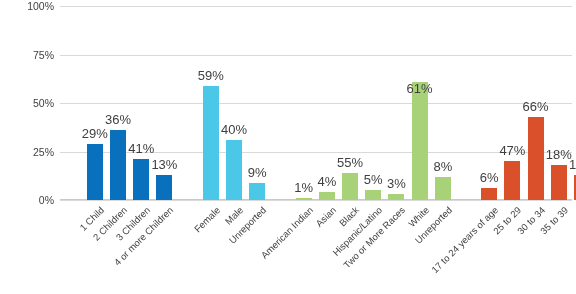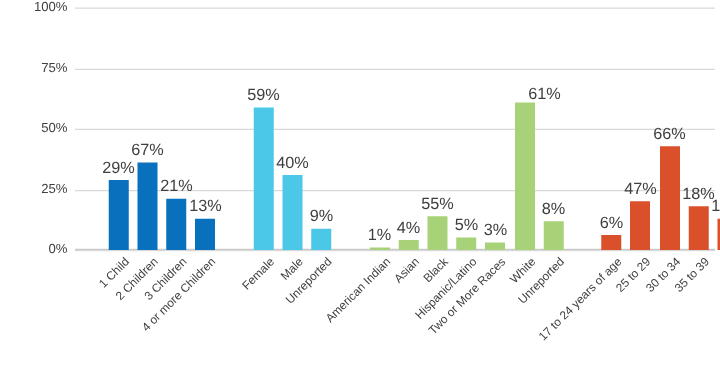--- a/index.html
+++ b/index.html
@@ -96,43 +96,43 @@
   <div class="plot-area" id="plot-area">
     <div class="axis-baseline"></div>
   <div class="gridline" style="top: 194px;"></div>
       <div class="gridline" style="top: 145.5px;"></div>
       <div class="gridline" style="top: 97px;"></div>
       <div class="gridline" style="top: 48.5px;"></div>
       <div class="gridline" style="top: 0px;"></div>
       <div class="bar" title="1 Child 29%" style="left: 26.8px; width: 16px; height: 56.26px; background: rgb(8, 112, 188);"></div>
       <div class="bar-value" style="left: 34.8px; bottom: 60.26px;">29%</div>
       <div class="bar" title="2 Children 36%" style="left: 50px; width: 16px; height: 69.84px; background: rgb(8, 112, 188);"></div>
-      <div class="bar-value" style="left: 58px; bottom: 73.84px;">67%</div>
+      <div class="bar-value" style="left: 58px; bottom: 73.84px;">36%</div>
       <div class="bar" title="3 Children 21%" style="left: 73.2px; width: 16px; height: 40.74px; background: rgb(8, 112, 188);"></div>
-      <div class="bar-value" style="left: 81.2px; bottom: 44.74px;">21%</div>
+      <div class="bar-value" style="left: 81.2px; bottom: 44.74px;">41%</div>
       <div class="bar" title="4 or more Children 13%" style="left: 96.4px; width: 16px; height: 25.22px; background: rgb(8, 112, 188);"></div>
       <div class="bar-value" style="left: 104.4px; bottom: 29.22px;">13%</div>
       <div class="bar" title="Female 59%" style="left: 142.8px; width: 16px; height: 114.46px; background: rgb(75, 200, 232);"></div>
       <div class="bar-value" style="left: 150.8px; bottom: 118.46px;">59%</div>
       <div class="bar" title="Male 31%" style="left: 166px; width: 16px; height: 60.14px; background: rgb(75, 200, 232);"></div>
       <div class="bar-value" style="left: 174px; bottom: 64.14px;">40%</div>
       <div class="bar" title="Unreported 9%" style="left: 189.2px; width: 16px; height: 17.46px; background: rgb(75, 200, 232);"></div>
       <div class="bar-value" style="left: 197.2px; bottom: 21.46px;">9%</div>
       <div class="bar" title="American Indian 1%" style="left: 235.6px; width: 16px; height: 1.94px; background: rgb(168, 210, 120);"></div>
       <div class="bar-value" style="left: 243.6px; bottom: 5.94px;">1%</div>
       <div class="bar" title="Asian 4%" style="left: 258.8px; width: 16px; height: 7.76px; background: rgb(168, 210, 120);"></div>
       <div class="bar-value" style="left: 266.8px; bottom: 11.76px;">4%</div>
       <div class="bar" title="Black 14%" style="left: 282px; width: 16px; height: 27.16px; background: rgb(168, 210, 120);"></div>
       <div class="bar-value" style="left: 290px; bottom: 31.16px;">55%</div>
       <div class="bar" title="Hispanic/Latino 5%" style="left: 305.2px; width: 16px; height: 9.7px; background: rgb(168, 210, 120);"></div>
       <div class="bar-value" style="left: 313.2px; bottom: 13.7px;">5%</div>
       <div class="bar" title="Two or More Races 3%" style="left: 328.4px; width: 16px; height: 5.82px; background: rgb(168, 210, 120);"></div>
       <div class="bar-value" style="left: 336.4px; bottom: 9.82px;">3%</div>
       <div class="bar" title="White 61%" style="left: 351.6px; width: 16px; height: 118.34px; background: rgb(168, 210, 120);"></div>
-      <div class="bar-value" style="left: 359.6px; bottom: 119px; margin-left: 16px;">61%</div>
+      <div class="bar-value" style="left: 359.6px; bottom: 105px;">61%</div>
       <div class="bar" title="Unreported 12%" style="left: 374.8px; width: 16px; height: 23.28px; background: rgb(168, 210, 120);"></div>
       <div class="bar-value" style="left: 382.8px; bottom: 27.28px;">8%</div>
       <div class="bar" title="17 to 24 years of age 6%" style="left: 421.2px; width: 16px; height: 11.64px; background: rgb(217, 80, 43);"></div>
       <div class="bar-value" style="left: 429.2px; bottom: 15.64px;">6%</div>
       <div class="bar" title="25 to 29 20%" style="left: 444.4px; width: 16px; height: 38.8px; background: rgb(217, 80, 43);"></div>
       <div class="bar-value" style="left: 452.4px; bottom: 42.8px;">47%</div>
       <div class="bar" title="30 to 34 43%" style="left: 467.6px; width: 16px; height: 83.42px; background: rgb(217, 80, 43);"></div>
       <div class="bar-value" style="left: 475.6px; bottom: 87.42px;">66%</div>
       <div class="bar" title="35 to 39 18%" style="left: 490.8px; width: 16px; height: 34.92px; background: rgb(217, 80, 43);"></div>
       <div class="bar-value" style="left: 498.8px; bottom: 38.92px; margin-top: 40px;">18%</div>

